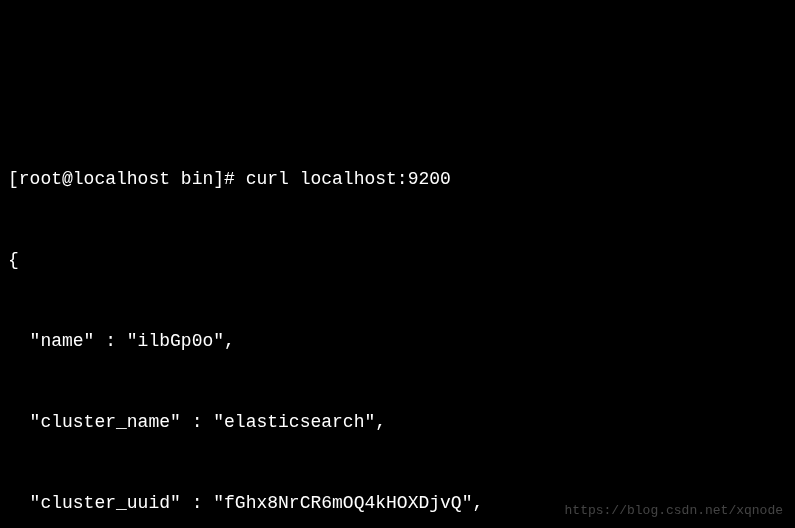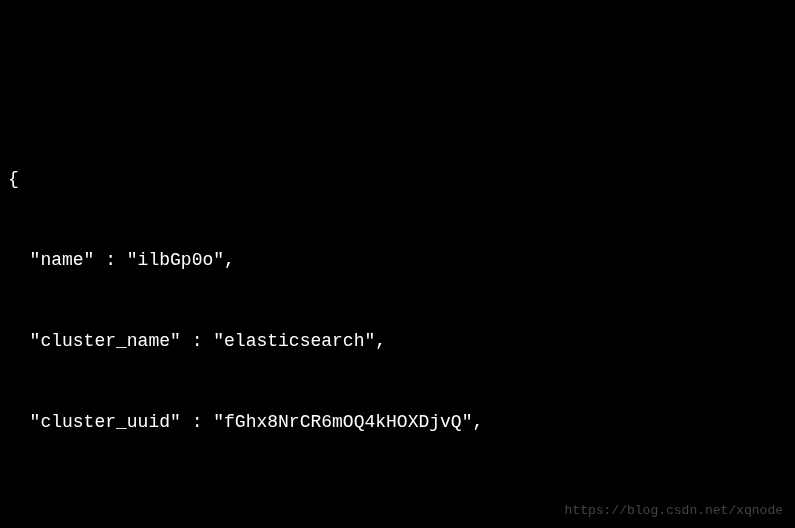--- a/index.html
+++ b/index.html
@@ -34,20 +34,21 @@
       font-size: 13px;
       opacity: 0.5;
     }
   </style>
 </head>
 <body>
 
 
 
 <div class="terminal">
+  <span class="line">[root@localhost bin]# curl localhost:9200</span>
   <span class="line">{</span>
   <span class="line">  "name" : "ilbGp0o",</span>
   <span class="line">  "cluster_name" : "elasticsearch",</span>
   <span class="line">  "cluster_uuid" : "fGhx8NrCR6mOQ4kHOXDjvQ",</span>
   
   
   
   
   
   

